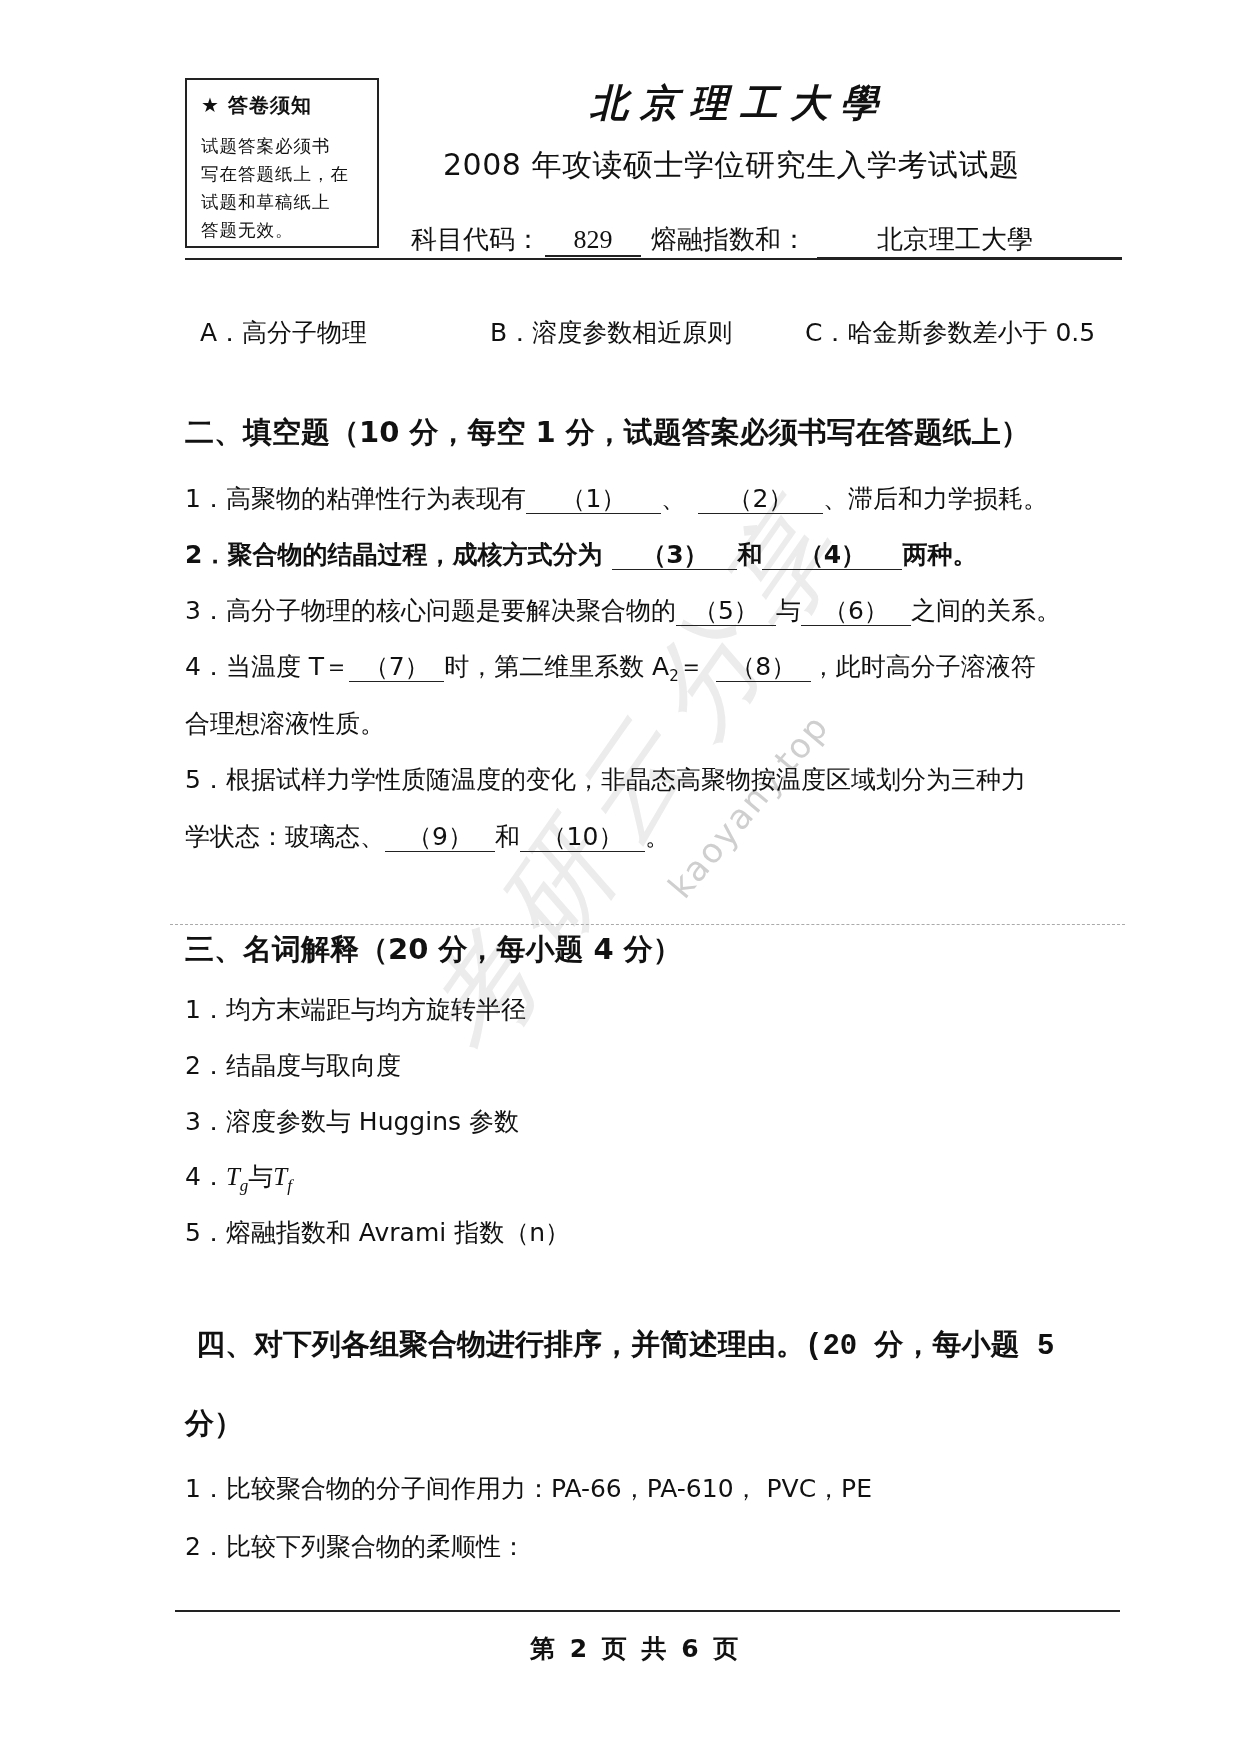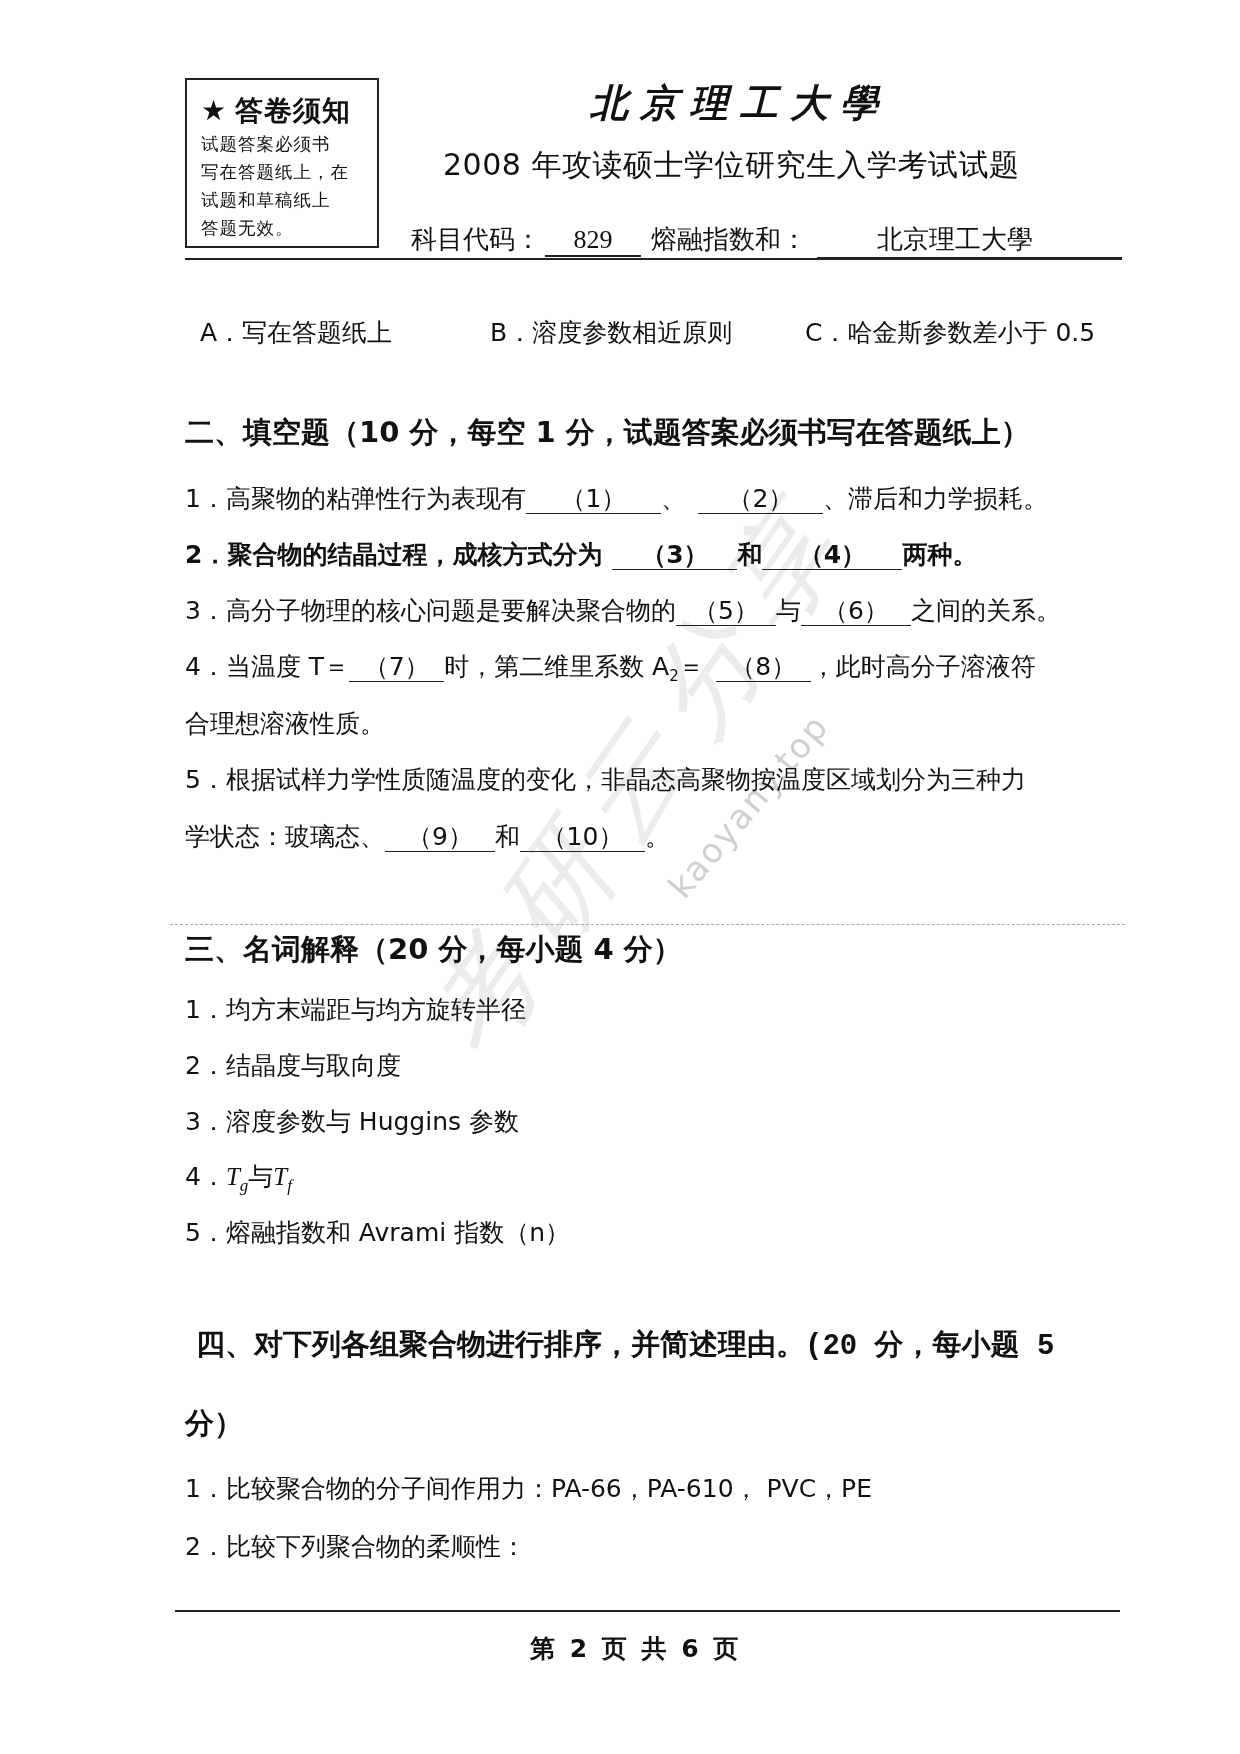--- a/index.html
+++ b/index.html
@@ -14,21 +14,21 @@
     .abs { position: absolute; }
 
     
     .notice {
       left: 185px; top: 78px; width: 194px; height: 170px;
       border: 2px solid #222;
       box-sizing: border-box;
       padding: 12px 12px 8px 14px;
       font-family: "DejaVu Sans", "Liberation Sans", sans-serif;
     }
-    .notice-title { font-size: 28px; font-weight: bold; margin-bottom: 0; letter-spacing: 1px; }
+    .notice-title { font-size: 20px; font-weight: bold; margin-bottom: 13px; letter-spacing: 1px; }
     .notice-title .star { margin-right: 8px; }
     .notice-body { font-size: 17.5px; line-height: 28px; letter-spacing: 1px; }
 
     .uni-name {
       left: 590px; top: 78px;
       font-size: 38px; font-weight: bold; letter-spacing: 12px;
       font-style: italic;
       font-family: "DejaVu Serif", serif;
     }
     .exam-title {
@@ -119,21 +119,21 @@
 <div class="abs uni-name">北京理工大學</div>
 <div class="abs exam-title">2008 年攻读硕士学位研究生入学考试试题</div>
 
 <div class="abs subject-line">
   <span>科目代码：</span><span class="val code">829</span><span>熔融指数和：</span><span class="val name">北京理工大學</span>
 </div>
 
 <div class="abs hr hr-top"></div>
 
 <div class="abs line cjk opts">
-  <span style="width:290px">A．写在答题纸上</span><span style="width:315px">B．溶度参数相近原则</span><span>C．哈金斯参数差小于 0.5</span>
+  <span style="width:290px">A．高分子物理</span><span style="width:315px">B．溶度参数相近原则</span><span>C．哈金斯参数差小于 0.5</span>
 </div>
 
 <div class="abs sec-head" style="left:185px; top:413px;">二、填空题（10 分，每空 1 分，试题答案必须书写在答题纸上）</div>
 
 <div class="abs line cjk" style="left:185px; top:482px;">
   <span>1．高聚物的粘弹性行为表现有</span><span class="blank" style="width:135px">（1）</span><span>、</span><span class="blank" style="width:125px; margin-left:12px">（2）</span><span>、滞后和力学损耗。</span>
 </div>
 
 <div class="abs line cjk" style="left:185px; top:538px;font-weight:bold;">
   <span>2．聚合物的结晶过程，成核方式分为</span><span class="blank" style="width:125px; margin-left:10px">（3）</span><span>和</span><span class="blank" style="width:140px">（4）</span><span>两种。</span>

